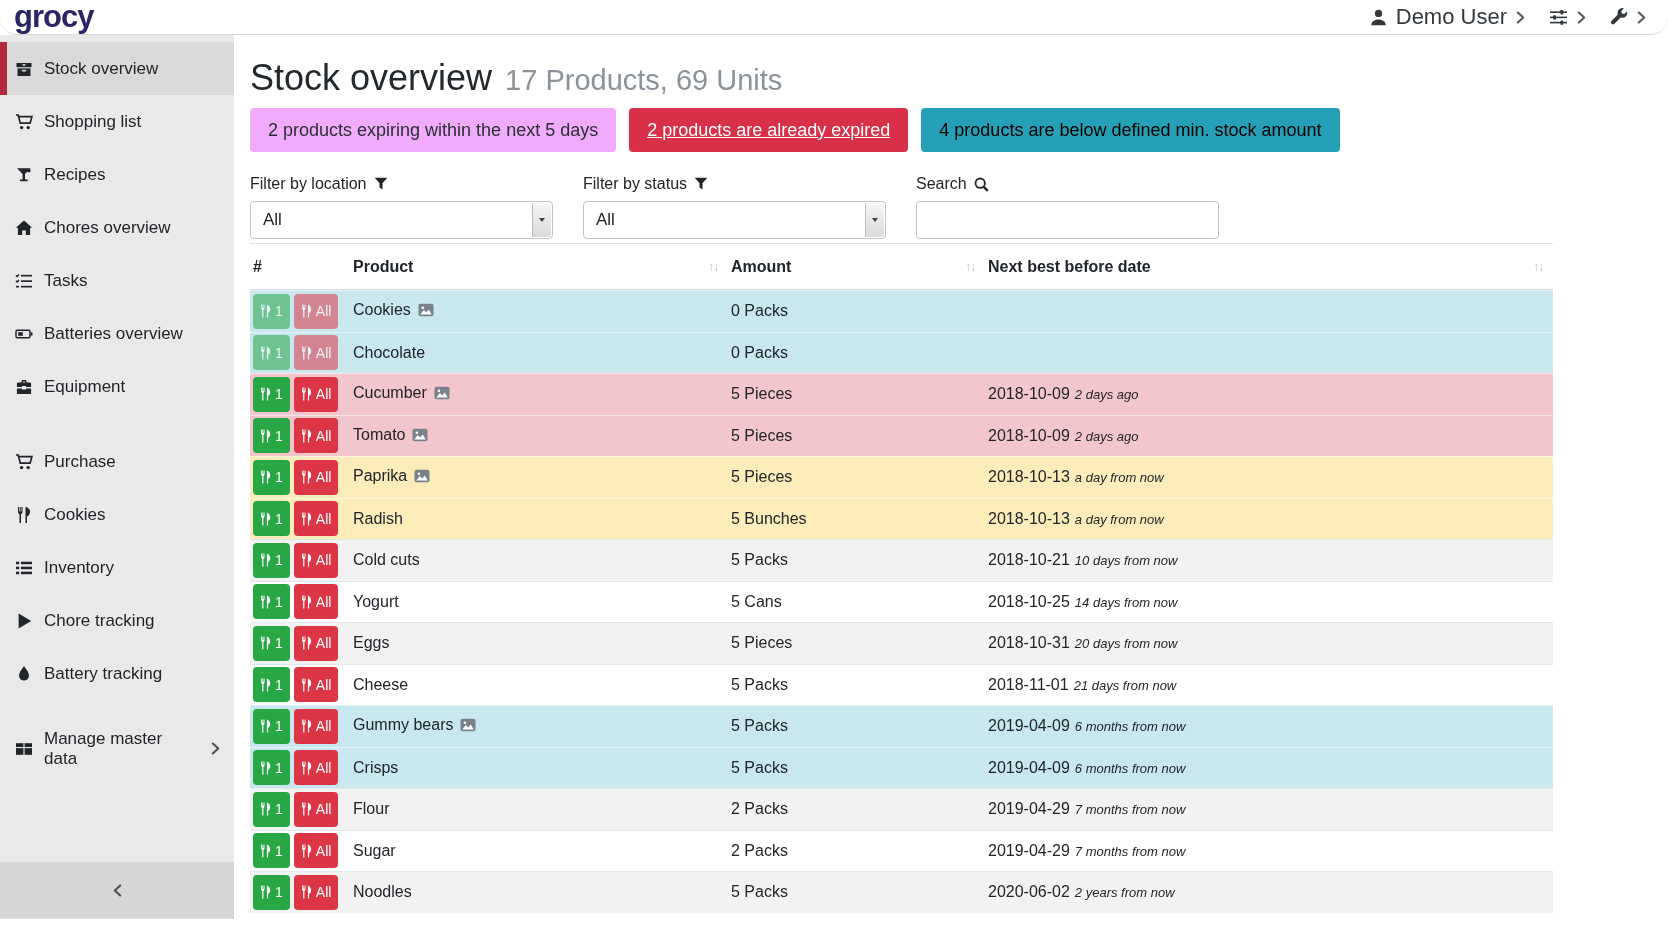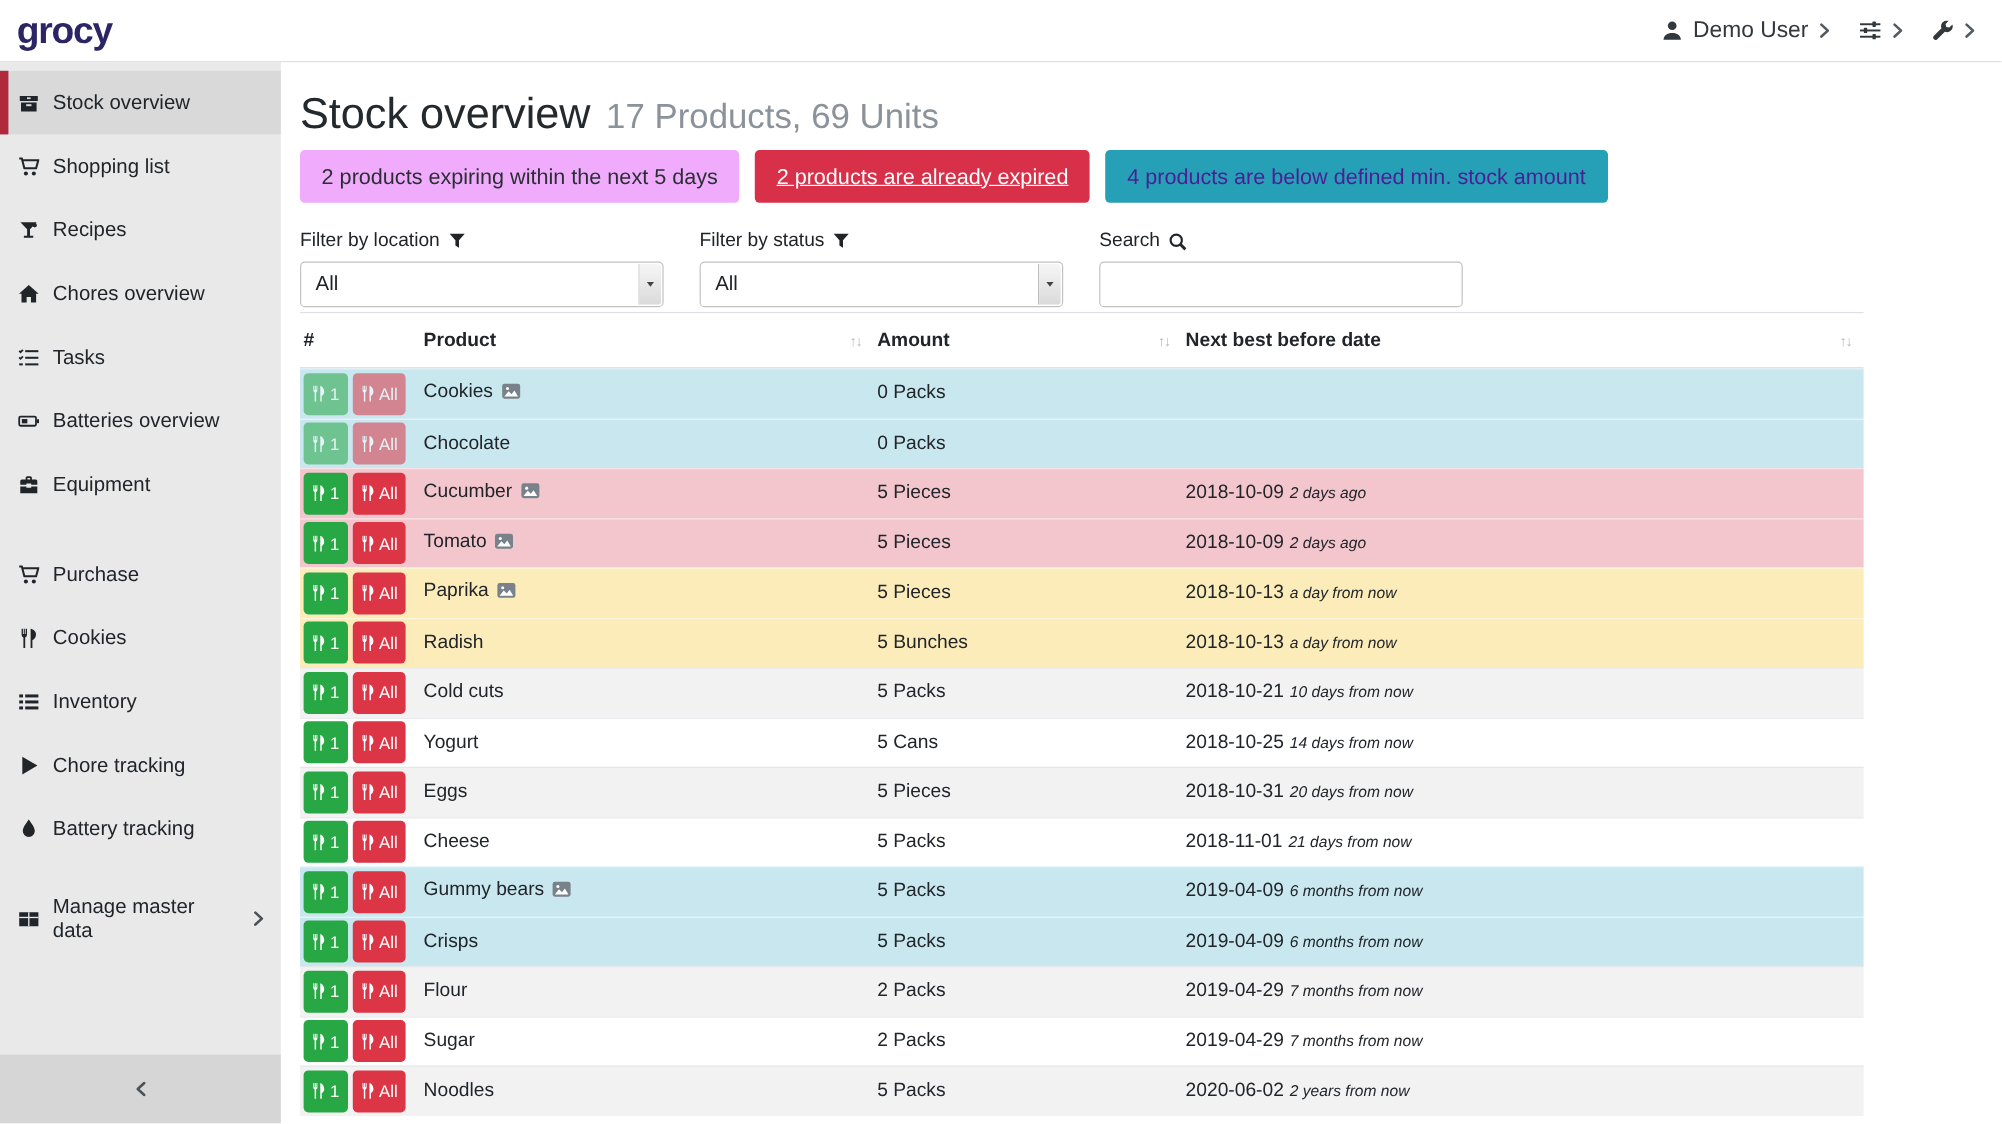--- a/index.html
+++ b/index.html
@@ -2,25 +2,25 @@
 <html><head>
 <meta charset="utf-8">
 <style>
   * { box-sizing: border-box; }
   html,body { margin:0; padding:0; }
   body {
     width:1668px; height:937px; overflow:hidden; background:#fff;
     font-family:"Liberation Sans", sans-serif; color:#212529;
   }
   
-  .navbar { height:52px; background:#fff; border-bottom:1px solid #d8d8d8;
-    display:flex; align-items:center; justify-content:space-between; padding:0 22px 0 14px; }
+  .navbar { height:35px; background:#fff; border-bottom:1px solid #d8d8d8;
+    display:flex; align-items:center; justify-content:space-between; padding:0 22px 0 14px;border-radius:21px; }
   .logo { font-size:31px; font-weight:bold; color:#2b2566; letter-spacing:-1px; cursor:pointer; }
   .nav-right { display:flex; align-items:center; gap:24px; color:#33383d; }
-  .nav-group { display:flex; align-items:center; gap:9px; font-size:19px; cursor:pointer; }
+  .nav-group { display:flex; align-items:center; gap:9px; font-size:22px; cursor:pointer; }
   .chev { color:#525a62; display:flex; align-items:center; }
   .icon { display:inline-flex; align-items:center; justify-content:center; }
   
   .layout { display:flex; height:884px; }
   .sidebar { width:234px; flex-shrink:0; background:#e9e9e9; position:relative; padding-top:7px; }
   .nav-item { height:53px; display:flex; align-items:center; gap:11px;
     padding:0 14px 0 15px; font-size:17px; color:#212529; cursor:pointer; }
   .nav-item.active { background:#d9d9d9; border-left:7px solid #b02a3c; padding-left:8px; }
   .nav-item .grow { flex:1; }
   .gap-before { margin-top:22px; }
@@ -277,21 +277,21 @@
 
   <main class="main">
     <h1>
       <span>Stock overview</span>
       <span class="subtitle">17 Products, 69 Units</span>
     </h1>
 
     <div class="alerts" id="alerts">
         <button class="alert-btn" style="background: #f0abfc; color: rgb(43, 47, 51);">2 products expiring within the next 5 days</button>
         <button class="alert-btn" style="background: rgb(217, 48, 73); color: rgb(255, 255, 255); text-decoration: underline;">2 products are already expired</button>
-        <button class="alert-btn" style="background: rgb(38, 160, 182); color: #4c1d95;">4 products are below defined min. stock amount</button>
+        <button class="alert-btn" style="background: rgb(38, 160, 182); color: #000000;">4 products are below defined min. stock amount</button>
       </div>
 
     <div class="filters">
       <div class="filter-col">
         <div class="filter-label">
           <span>Filter by location</span>
           <span class="icon">
               <svg width="14" height="14" viewBox="0 0 14 14" fill="currentColor">
                 <path d="M.7.8h12.6L8.5 6.3v6.2l-3-1.9V6.3z"></path>
               </svg>

